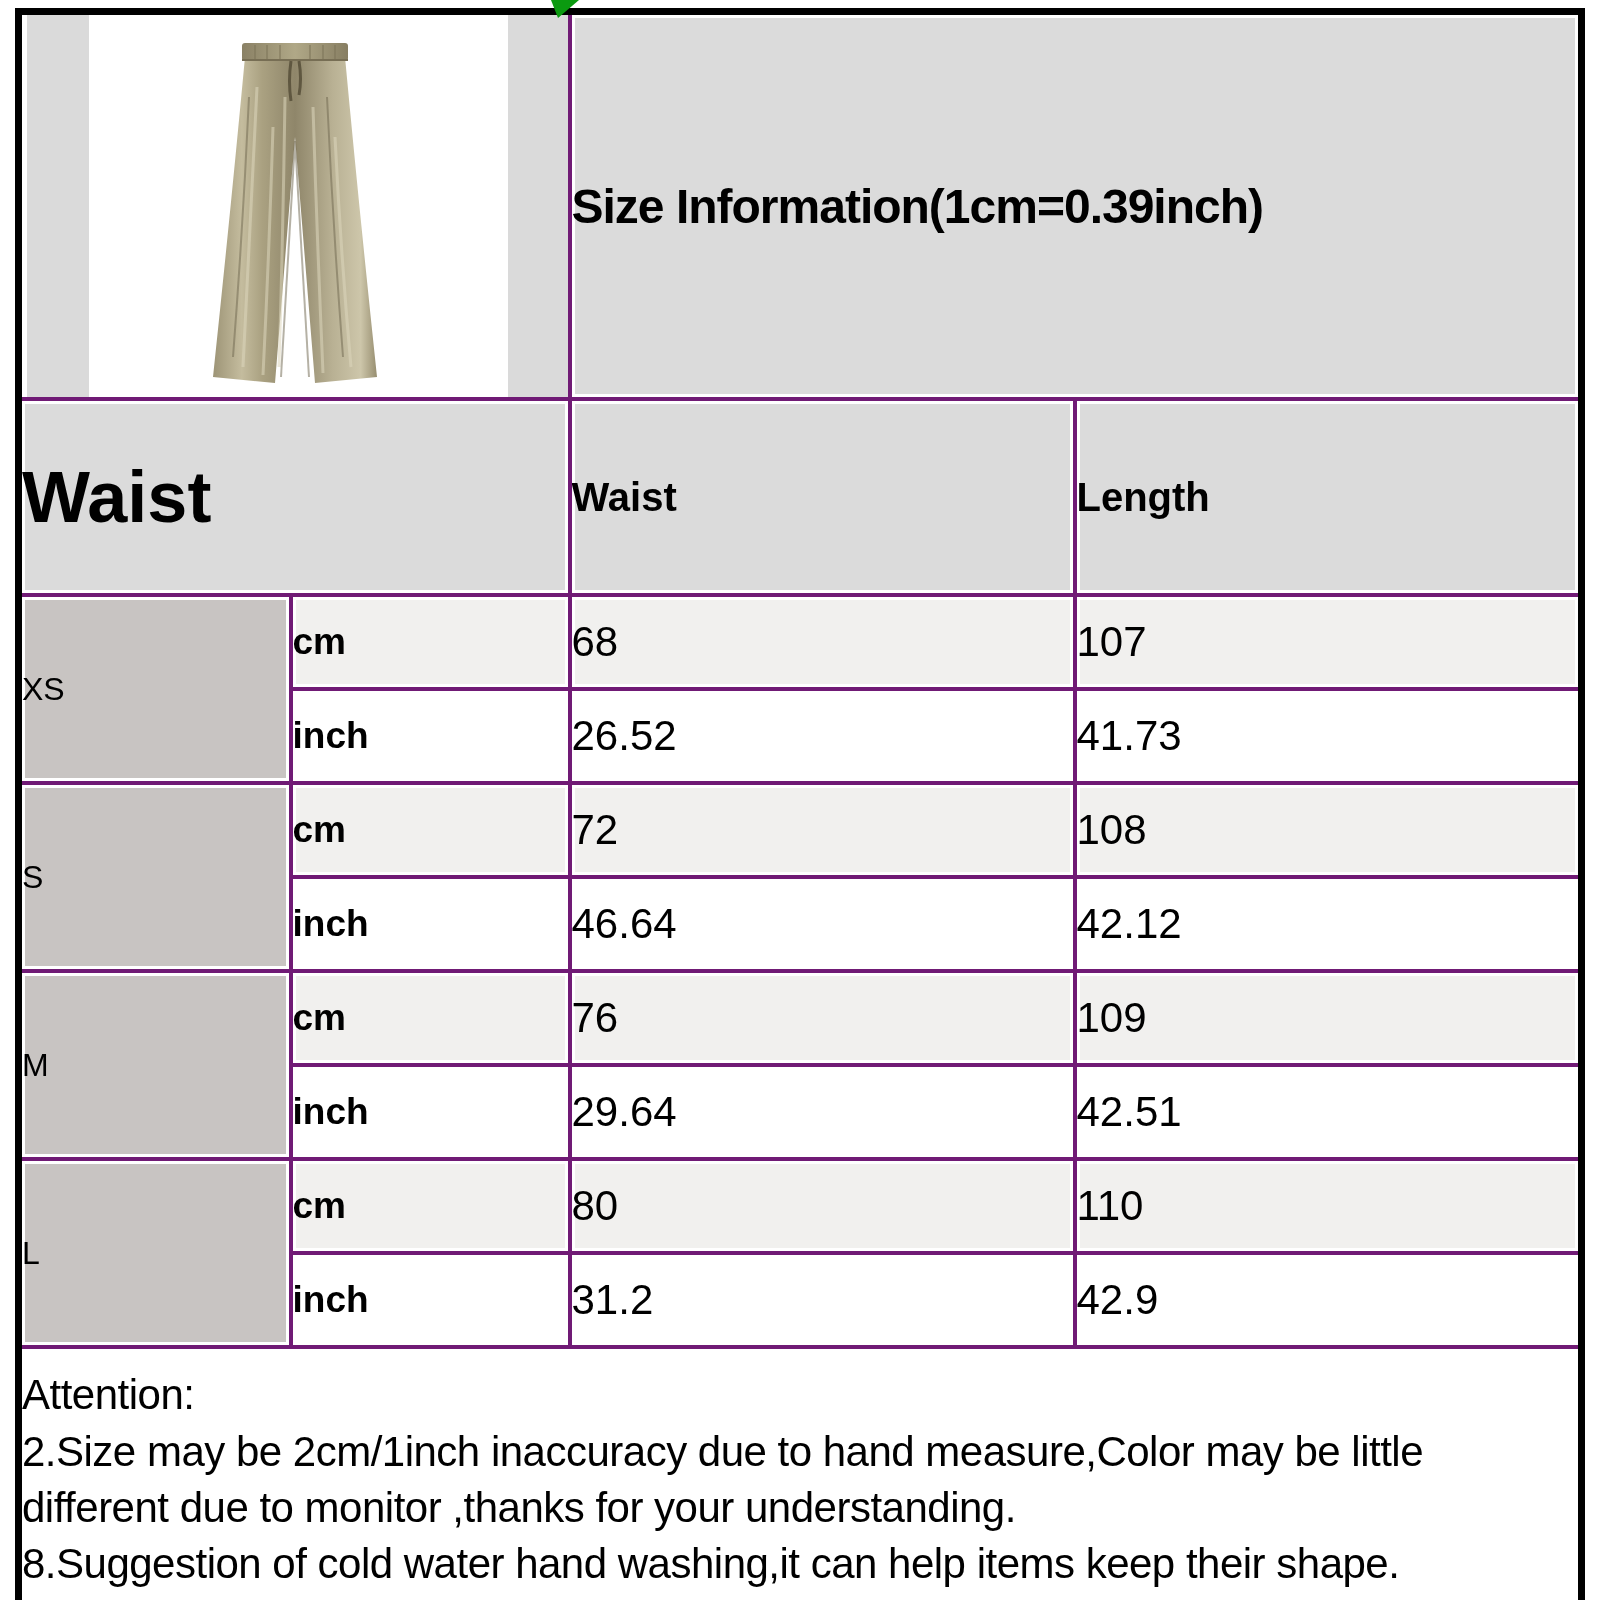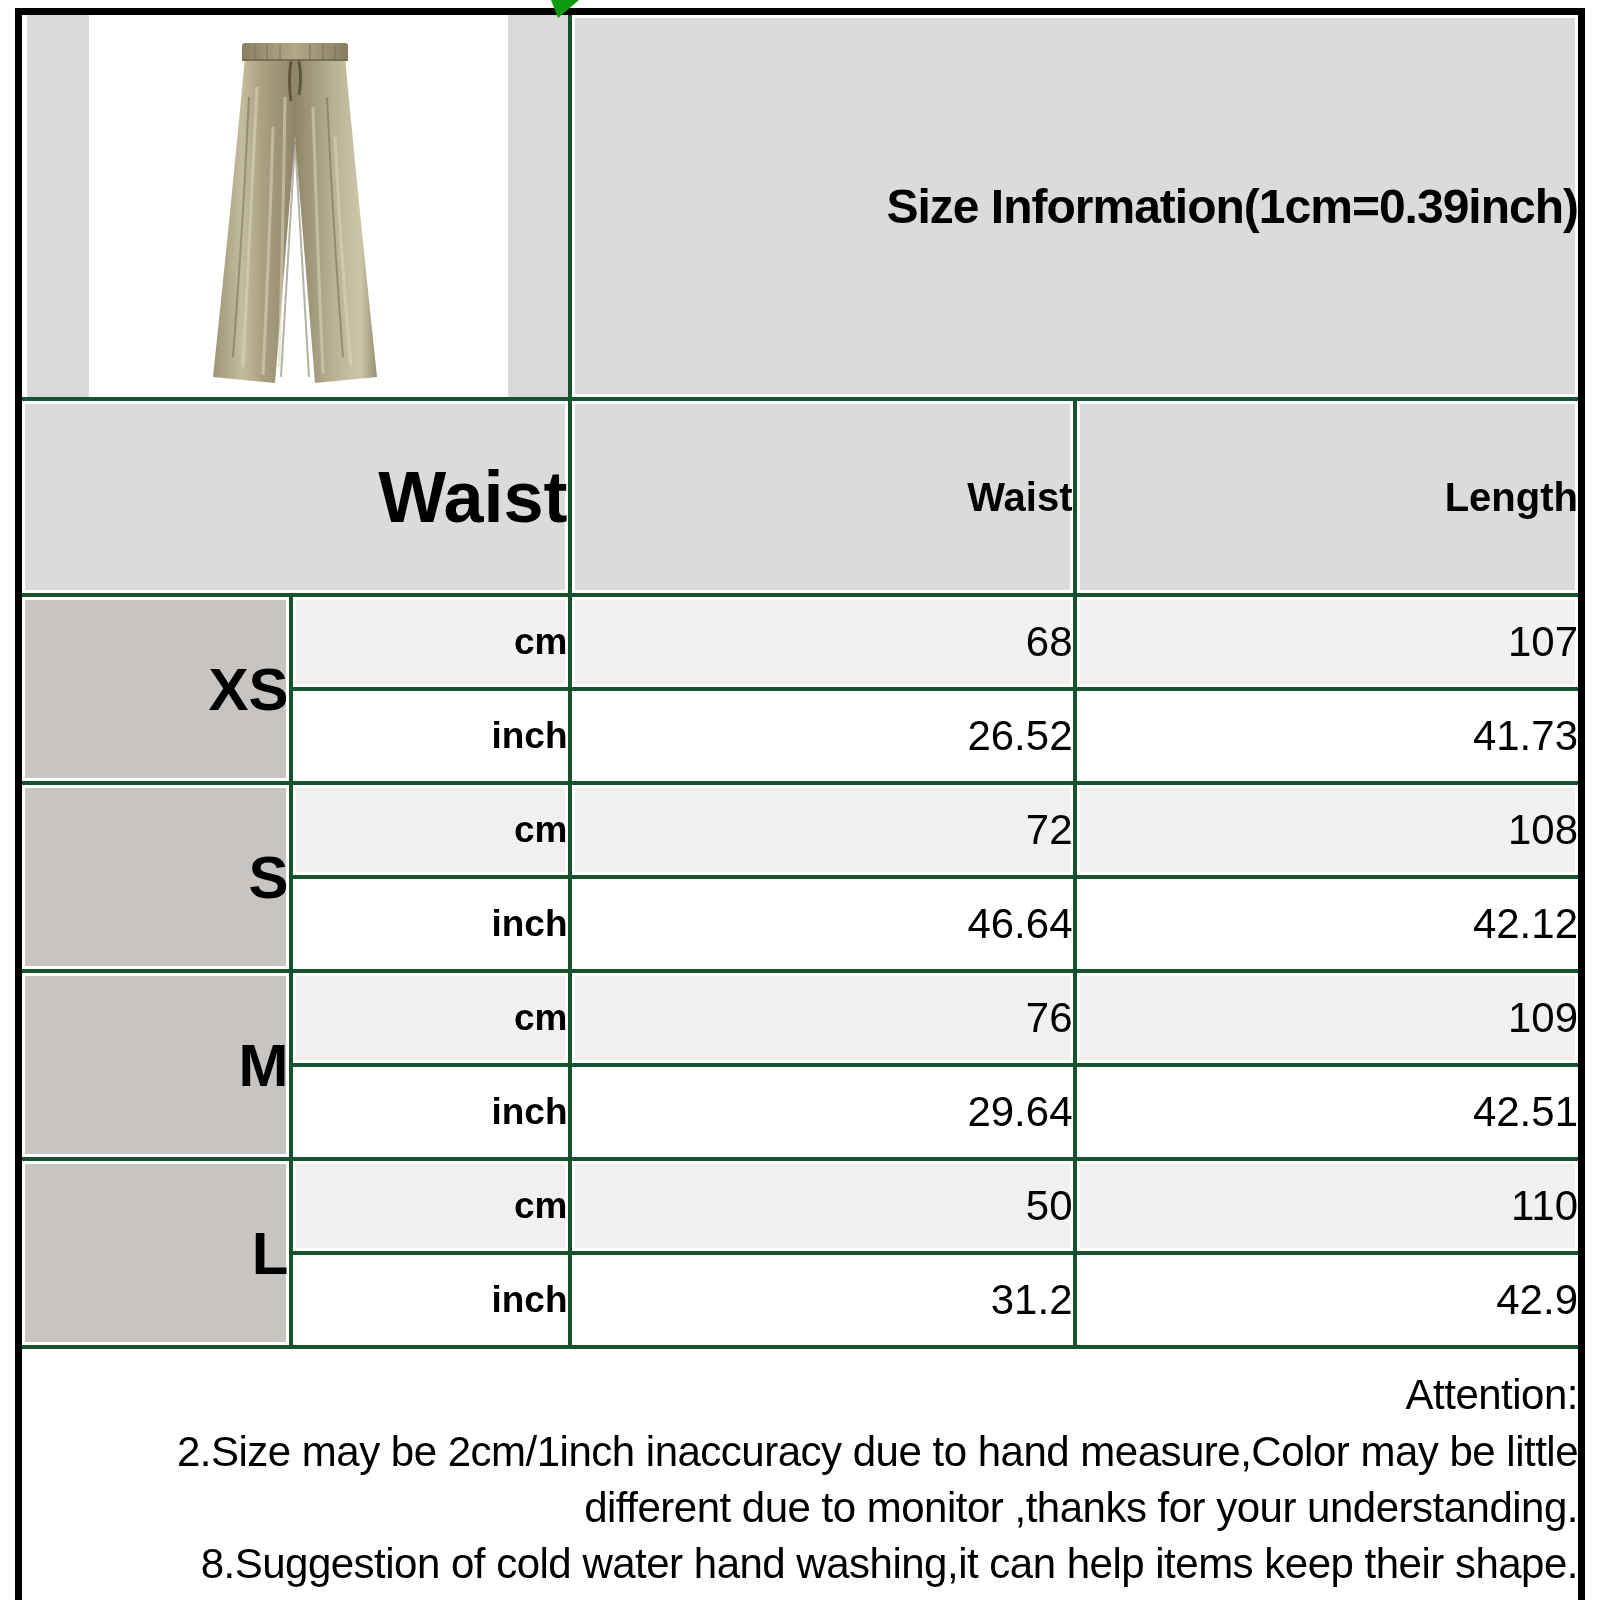--- a/index.html
+++ b/index.html
@@ -12,22 +12,22 @@
     color:#000;
   }
   table.size-chart{
     position:absolute;left:15px;top:8px;
     width:1563px;
     border-collapse:collapse;
     table-layout:fixed;
     border:7px solid #000;
   }
   table.size-chart td{
-    border:4px solid #14532d;
-    text-align:right;
+    border:4px solid #701a75;
+    text-align:left;
     vertical-align:middle;
     padding:0;
     overflow:hidden;
   }
   
   td.cell-image{
     height:382px;
     background:#fff;
     position:relative;
   }
@@ -53,21 +53,21 @@
     background:var(--header-gray,#dbdbdb);
     box-shadow:inset 0 0 0 3px #fff;
     font-weight:bold;
   }
   td.head-size{font-size:72px;}
   td.head-col{font-size:40px;}
   
   td.size-label{
     background:var(--size-col-gray,#c8c4c2);
     box-shadow:inset 0 0 0 3px #fff;
-    font-size:60px;font-weight:bold;
+    font-size:32px;font-weight:normal;
   }
   tr.r-cm td{height:90px;}
   tr.r-inch td{height:90px;}
   tr.r-cm td.unit,tr.r-cm td.val{
     background:var(--cm-row-gray,#f1f0ee);
     box-shadow:inset 0 0 0 3px #fff;
   }
   tr.r-inch td.unit,tr.r-inch td.val{background:#fff;}
   td.unit{font-size:37px;font-weight:bold;}
   td.val{font-size:42px;font-weight:normal;}
@@ -202,21 +202,21 @@
     </tr>
     <tr class="r-inch">
       <td class="unit">inch</td>
       <td class="val">29.64</td>
       <td class="val">42.51</td>
     </tr>
 
     <tr class="r-cm">
       <td rowspan="2" class="size-label">L</td>
       <td class="unit">cm</td>
-      <td class="val">50</td>
+      <td class="val">80</td>
       <td class="val">110</td>
     </tr>
     <tr class="r-inch">
       <td class="unit">inch</td>
       <td class="val">31.2</td>
       <td class="val">42.9</td>
     </tr>
 
     <tr>
       <td colspan="4" class="attention">

